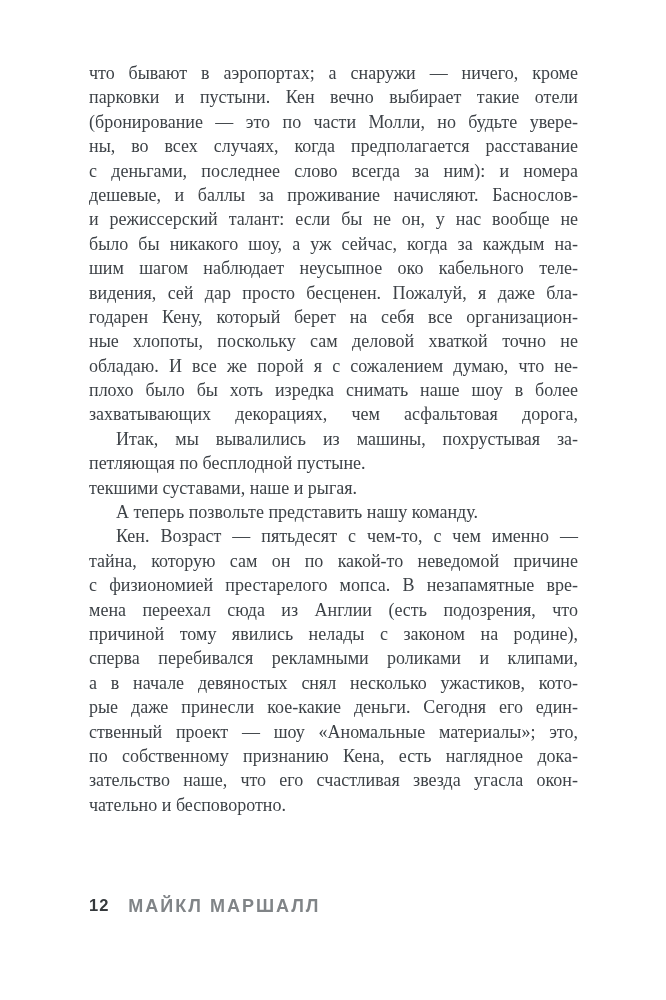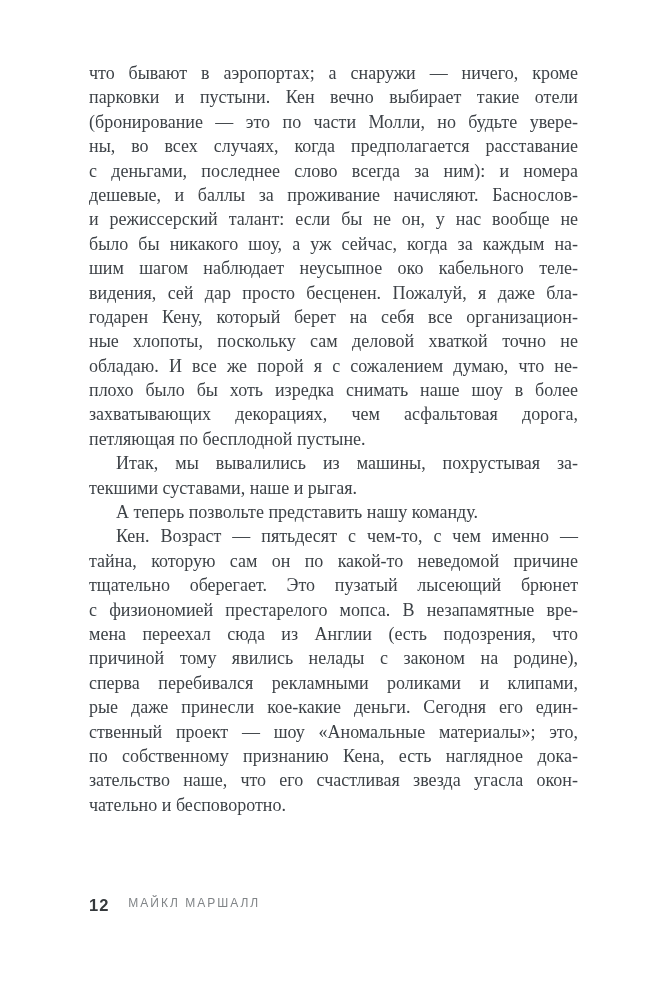--- a/index.html
+++ b/index.html
@@ -48,22 +48,22 @@
     font-family: "Liberation Sans", sans-serif;
   }
   .page-number {
     font-size: 16.5px;
     font-weight: 700;
     letter-spacing: 1px;
     color: var(--page-num);
   }
   .running-author {
     margin-left: 19px;
-    font-size: 12px;
-    font-weight: 400;
+    font-size: 18px;
+    font-weight: 700;
     letter-spacing: 2px;
     color: var(--author);
   }
 </style>
 </head>
 <body>
 
 <div class="book-page">
   <div class="text-block" id="text-block">
       <div class="text-line">что бывают в аэропортах; а снаружи — ничего, кроме</div>
@@ -74,31 +74,31 @@
       <div class="text-line">дешевые, и баллы за проживание начисляют. Баснослов-</div>
       <div class="text-line">и режиссерский талант: если бы не он, у нас вообще не</div>
       <div class="text-line">было бы никакого шоу, а уж сейчас, когда за каждым на-</div>
       <div class="text-line">шим шагом наблюдает неусыпное око кабельного теле-</div>
       <div class="text-line">видения, сей дар просто бесценен. Пожалуй, я даже бла-</div>
       <div class="text-line">годарен Кену, который берет на себя все организацион-</div>
       <div class="text-line">ные хлопоты, поскольку сам деловой хваткой точно не</div>
       <div class="text-line">обладаю. И все же порой я с сожалением думаю, что не-</div>
       <div class="text-line">плохо было бы хоть изредка снимать наше шоу в более</div>
       <div class="text-line">захватывающих декорациях, чем асфальтовая дорога,</div>
+      <div class="text-line indent">Итак, мы вывалились из машины, похрустывая за-</div>
       <div class="text-line para-end">петляющая по бесплодной пустыне.</div>
-      <div class="text-line indent">Итак, мы вывалились из машины, похрустывая за-</div>
       <div class="text-line para-end">текшими суставами, наше и рыгая.</div>
       <div class="text-line indent para-end">А теперь позвольте представить нашу команду.</div>
       <div class="text-line indent">Кен. Возраст — пятьдесят с чем-то, с чем именно —</div>
       <div class="text-line">тайна, которую сам он по какой-то неведомой причине</div>
-      <div class="text-line">тщательно оберегает. Это пузатый лысеющий брюнет</div>
       <div class="text-line">с физиономией престарелого мопса. В незапамятные вре-</div>
       <div class="text-line">мена переехал сюда из Англии (есть подозрения, что</div>
       <div class="text-line">причиной тому явились нелады с законом на родине),</div>
       <div class="text-line">сперва перебивался рекламными роликами и клипами,</div>
+      <div class="text-line">а в начале девяностых снял несколько ужастиков, кото-</div>
       <div class="text-line">рые даже принесли кое-какие деньги. Сегодня его един-</div>
       <div class="text-line">ственный проект — шоу «Аномальные материалы»; это,</div>
       <div class="text-line">по собственному признанию Кена, есть наглядное дока-</div>
       <div class="text-line">зательство наше, что его счастливая звезда угасла окон-</div>
       <div class="text-line para-end">чательно и бесповоротно.</div>
     </div>
   <div class="page-footer">
     <span class="page-number">12</span>
     <span class="running-author">МАЙКЛ МАРШАЛЛ</span>
   </div>

